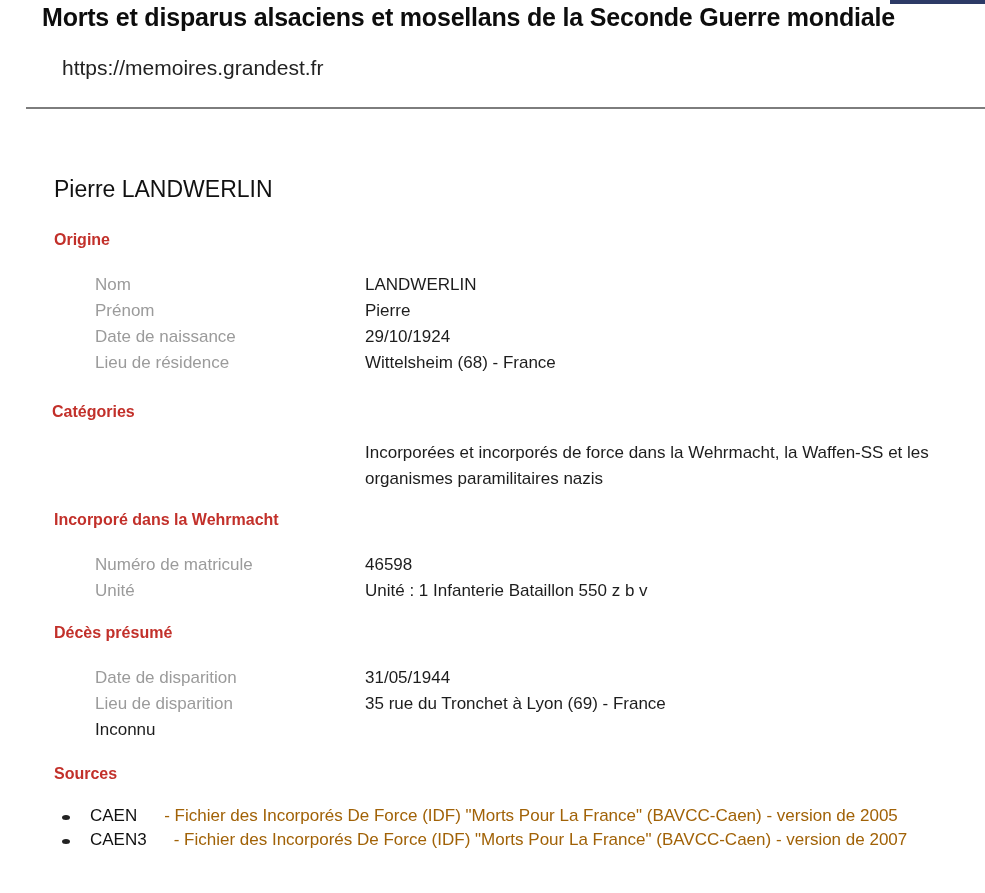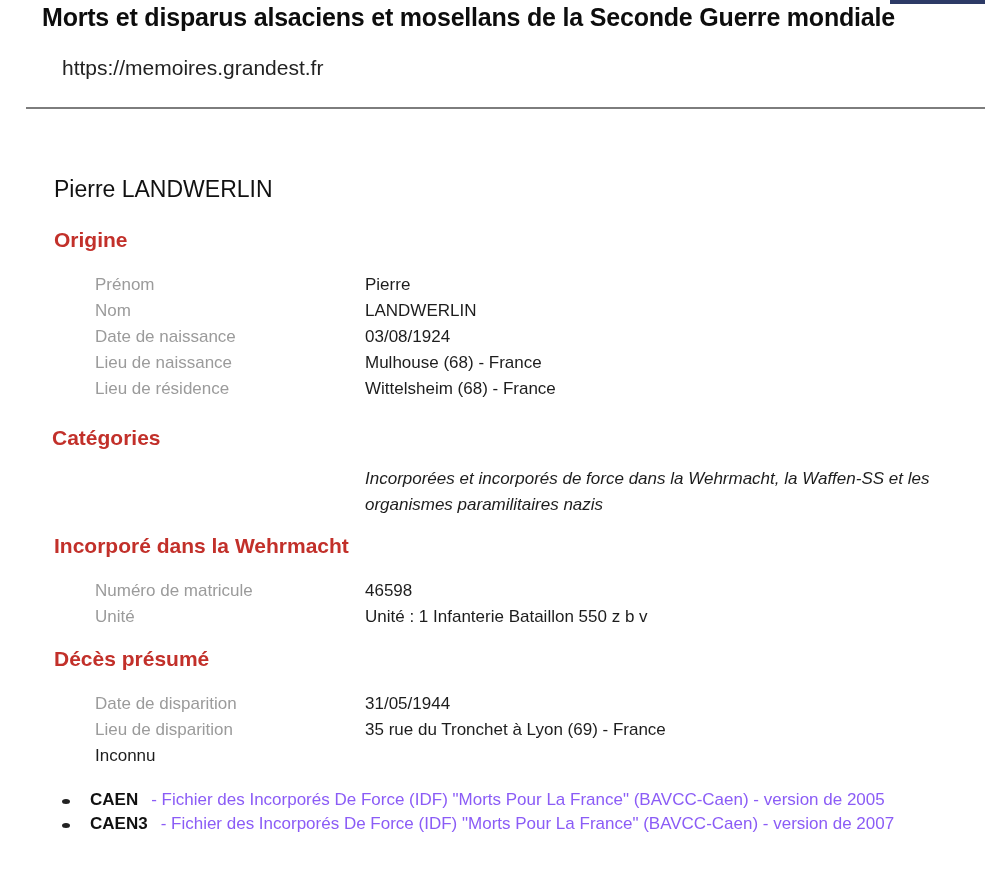--- a/index.html
+++ b/index.html
@@ -38,63 +38,63 @@
     margin: 27px 0 0 10px;
   }
   h2.name {
     margin: 67px 0 0 30px;
     font-size: 23px; font-weight: normal;
     line-height: 26px;
     color: #111111;
   }
   h3.sec {
     margin: 0 0 0 30px;
-    font-size: 21px; font-weight: bold;
+    font-size: 16px; font-weight: bold;
     line-height: 22px;
     color: #c2302a;
   }
   h3.sec.first { margin-top: 27px; }
   h3.sec.mt25 { margin-top: 25px; margin-left: 28px; }
   h3.sec.mt17 { margin-top: 17px; }
   h3.sec.mt18 { margin-top: 18px; }
   h3.sec.mt20 { margin-top: 20px; }
   .rows {
     margin: 21px 0 0 55px;
     font-size: 17px;
     line-height: 26px;
   }
   .rows.cat { margin-top: 17px; }
   .row { display: flex; align-items: flex-start; }
   .lbl {
     width: 270px; flex-shrink: 0;
     color: #9b9b9b;
   }
   .val { color: #1d1d1d; }
-  .val.wide { max-width: 575px; font-style: italic; }
+  .val.wide { max-width: 575px; }
   ul.src-list {
     list-style: none;
     margin: 19px 0 0 38px;
     padding: 0;
     font-size: 17px;
   }
   ul.src-list li {
     display: flex;
     align-items: baseline;
     line-height: 24px;
   }
   .dot {
     width: 5px; height: 5px; border-radius: 50%;
     background: #222222;
     margin-right: 12px;
     flex-shrink: 0;
     align-self: center;
     margin-top: 2px;
   }
-  .src-name { font-weight: bold; color: #111111; white-space: nowrap; }
-  .src-desc { color: #8b5cf6; margin-left: 5px; white-space: nowrap; }
+  .src-name { font-weight: normal; color: #111111; white-space: nowrap; }
+  .src-desc { color: #a16207; margin-left: 19px; white-space: nowrap; }
 </style>
 </head>
 <body>
 
 <div class="page">
 
   <div class="corner-bar"></div>
 
   <header>
     <h1 class="title">Morts et disparus alsaciens et mosellans de la Seconde Guerre mondiale</h1>
@@ -102,34 +102,30 @@
     <hr class="sep">
   </header>
 
   <main>
 
     <h2 class="name">Pierre LANDWERLIN</h2>
 
     <h3 class="sec first">Origine</h3>
     <div class="rows">
       <div class="row">
+        <span class="lbl">Nom</span>
+        <span class="val">LANDWERLIN</span>
+      </div>
+      <div class="row">
         <span class="lbl">Prénom</span>
         <span class="val">Pierre</span>
       </div>
       <div class="row">
-        <span class="lbl">Nom</span>
-        <span class="val">LANDWERLIN</span>
-      </div>
-      <div class="row">
         <span class="lbl">Date de naissance</span>
-        <span class="val">03/08/1924</span>
-      </div>
-      <div class="row">
-        <span class="lbl">Lieu de naissance</span>
-        <span class="val">Mulhouse (68) - France</span>
+        <span class="val">29/10/1924</span>
       </div>
       <div class="row">
         <span class="lbl">Lieu de résidence</span>
         <span class="val">Wittelsheim (68) - France</span>
       </div>
     </div>
 
     <h3 class="sec mt25">Catégories</h3>
     <div class="rows cat">
       <div class="row">
@@ -158,20 +154,21 @@
       </div>
       <div class="row">
         <span class="lbl">Lieu de disparition</span>
         <span class="val">35 rue du Tronchet à Lyon (69) - France</span>
       </div>
       <div class="row">
         <span class="val">Inconnu</span>
       </div>
     </div>
 
+    <h3 class="sec mt20">Sources</h3>
     <ul class="src-list">
       <li>
         <span class="dot"></span>
         <span class="src-name">CAEN</span>
         <span class="src-desc">- Fichier des Incorporés De Force (IDF) "Morts Pour La France" (BAVCC-Caen) - version de 2005</span>
       </li>
       <li>
         <span class="dot"></span>
         <span class="src-name">CAEN3</span>
         <span class="src-desc">- Fichier des Incorporés De Force (IDF) "Morts Pour La France" (BAVCC-Caen) - version de 2007</span>

